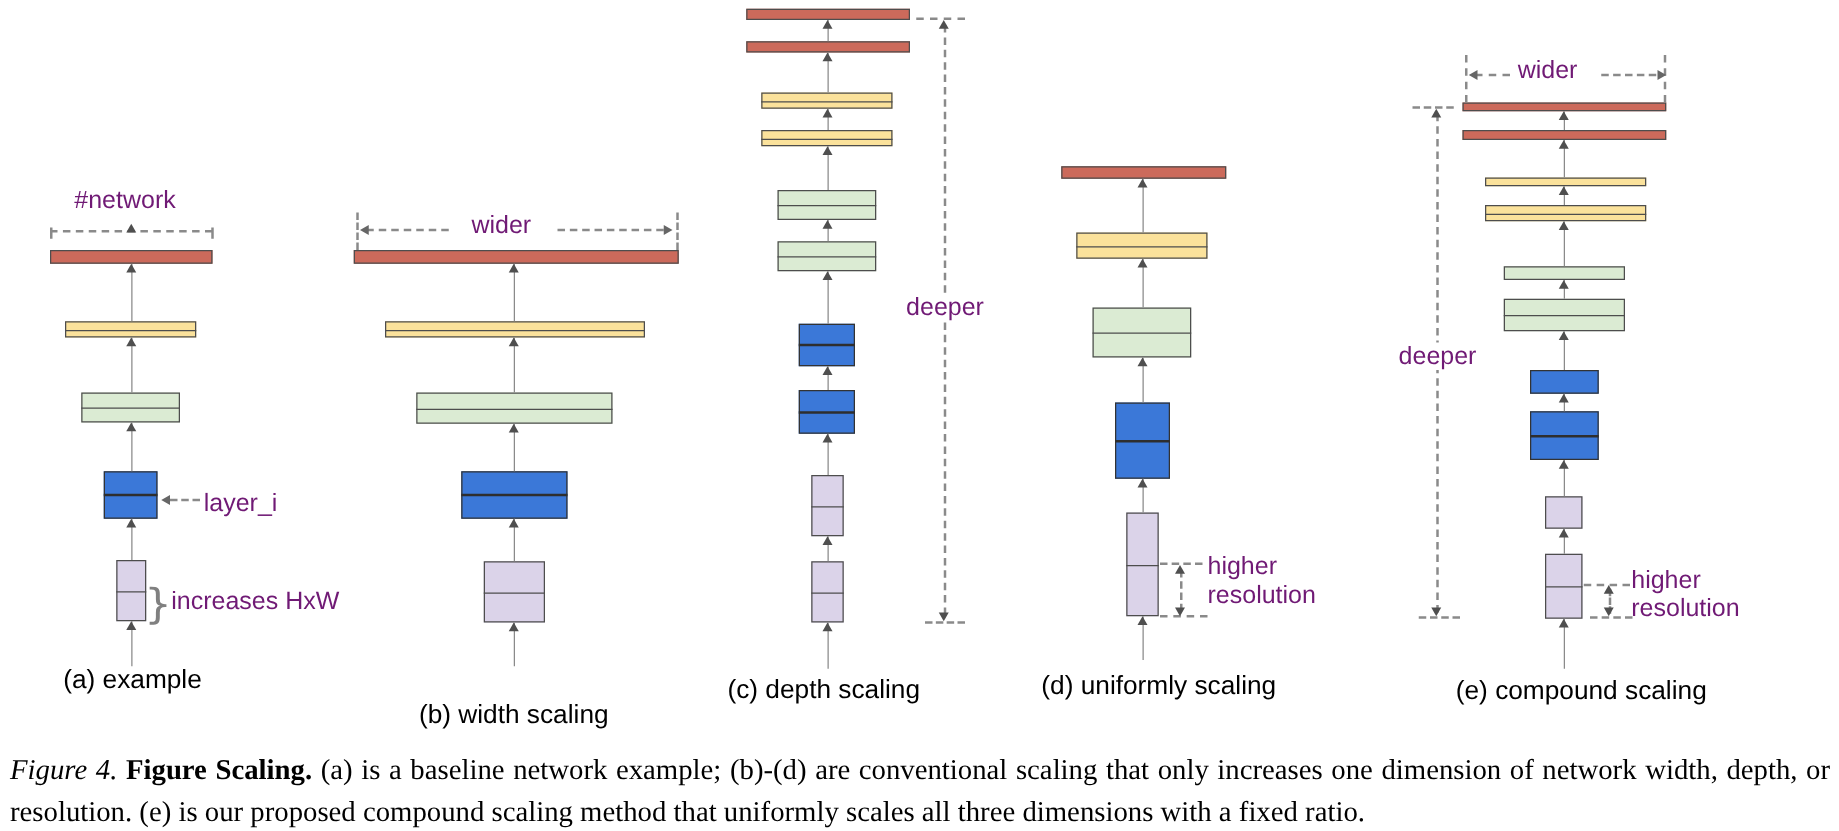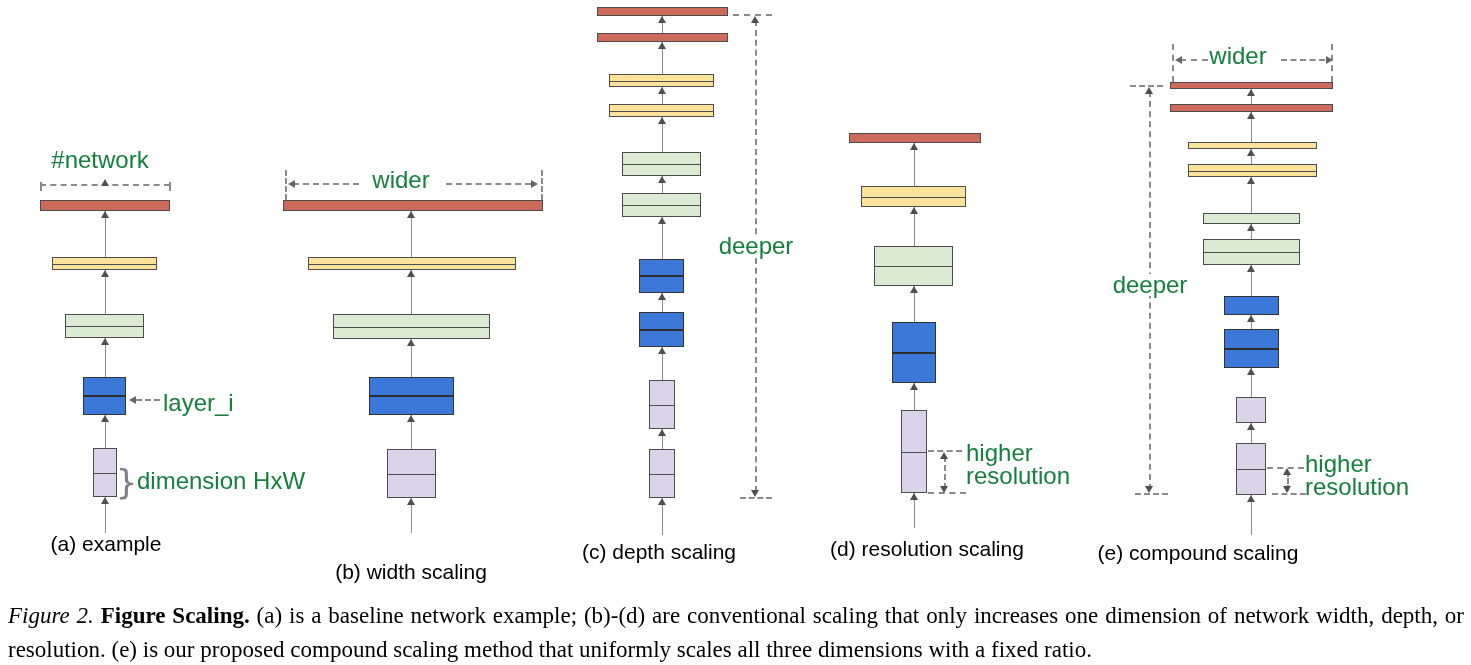--- a/index.html
+++ b/index.html
@@ -11,21 +11,21 @@
   .box.blue .divider{border-top:2px solid #2e2e2e;margin-top:-1px;}
   .aline{position:absolute;width:1.2px;background:#8a8a8a;}
   .head{position:absolute;width:0;height:0;}
   .head.up{border-left:4px solid transparent;border-right:4px solid transparent;border-bottom:7px solid #4f4f4f;}
   .head.down{border-left:4px solid transparent;border-right:4px solid transparent;border-top:7px solid #4f4f4f;}
   .head.left{border-top:4px solid transparent;border-bottom:4px solid transparent;border-right:7px solid #666;}
   .head.right{border-top:4px solid transparent;border-bottom:4px solid transparent;border-left:7px solid #666;}
   .hdash{position:absolute;height:0;border-top:2px dashed #8a8a8a;}
   .vdash{position:absolute;width:0;border-left:2px dashed #8a8a8a;}
   .vsolid{position:absolute;width:1.6px;background:#8a8a8a;}
-  .dlabel{position:absolute;font-size:24px;color:#15803d;white-space:nowrap;z-index:5;line-height:22px;}
+  .dlabel{position:absolute;font-size:20px;color:#701a75;white-space:nowrap;z-index:5;line-height:22px;}
   .dlabel.center{transform:translateX(-50%);}
   .dlabel.bg{background:#fff;padding:0 3px;}
   .collabel{position:absolute;font-size:21px;color:#000;white-space:nowrap;transform:translateX(-50%);}
   .brace{position:absolute;color:#808080;font-family:"DejaVu Sans",sans-serif;font-size:33px;
          line-height:33px;font-weight:400;transform:scaleX(1.05);}
   .caption{position:absolute;left:8px;top:599px;width:1456px;
            font-family:"Liberation Serif",serif;font-size:23px;line-height:33.5px;color:#000;
            text-align:justify;}
   .caption .it{font-style:italic;}
   .caption .b{font-weight:bold;}
@@ -146,21 +146,21 @@
       <div class="aline" style="left: 913.5px; top: 143px; height: 43px;"></div>
       <div class="head up" style="left: 910px; top: 143px;"></div>
       <div class="aline" style="left: 913.5px; top: 207px; height: 39px;"></div>
       <div class="head up" style="left: 910px; top: 207px;"></div>
       <div class="aline" style="left: 913.5px; top: 286px; height: 36px;"></div>
       <div class="head up" style="left: 910px; top: 286px;"></div>
       <div class="aline" style="left: 913.5px; top: 383px; height: 27px;"></div>
       <div class="head up" style="left: 910px; top: 383px;"></div>
       <div class="aline" style="left: 913.5px; top: 493px; height: 35px;"></div>
       <div class="head up" style="left: 910px; top: 493px;"></div>
-      <div class="collabel" style="left: 927px; top: 537px;">(d) resolution scaling</div>
+      <div class="collabel" style="left: 927px; top: 537px;">(d) uniformly scaling</div>
       <div class="box red" style="left: 1170px; top: 82px; width: 163px; height: 7px; background: rgb(204, 106, 91);"></div>
       <div class="box red" style="left: 1170px; top: 104px; width: 163px; height: 8px; background: rgb(204, 106, 91);"></div>
       <div class="box yellow" style="left: 1188px; top: 142px; width: 129px; height: 7px; background: rgb(251, 226, 155);"></div>
       <div class="box yellow" style="left: 1188px; top: 164px; width: 129px; height: 13px; background: rgb(251, 226, 155);">
         <div class="divider"></div>
       </div>
       <div class="box green" style="left: 1203px; top: 213px; width: 97px; height: 11px; background: rgb(219, 235, 211);"></div>
       <div class="box green" style="left: 1203px; top: 239px; width: 97px; height: 26px; background: rgb(219, 235, 211);">
         <div class="divider"></div>
       </div>
@@ -185,24 +185,24 @@
       <div class="aline" style="left: 1250.5px; top: 265px; height: 31px;"></div>
       <div class="head up" style="left: 1247px; top: 265px;"></div>
       <div class="aline" style="left: 1250.5px; top: 315px; height: 14px;"></div>
       <div class="head up" style="left: 1247px; top: 315px;"></div>
       <div class="aline" style="left: 1250.5px; top: 368px; height: 29px;"></div>
       <div class="head up" style="left: 1247px; top: 368px;"></div>
       <div class="aline" style="left: 1250.5px; top: 423px; height: 20px;"></div>
       <div class="head up" style="left: 1247px; top: 423px;"></div>
       <div class="aline" style="left: 1250.5px; top: 495px; height: 40px;"></div>
       <div class="head up" style="left: 1247px; top: 495px;"></div>
-      <div class="collabel" style="left: 1198px; top: 541px;">(e) compound scaling</div>
+      <div class="collabel" style="left: 1265px; top: 541px;">(e) compound scaling</div>
       <div class="dlabel center" style="left: 100px; top: 149px;">#network</div>
       <div class="dlabel" style="left: 163px; top: 392px;">layer_i</div>
-      <div class="dlabel" style="left: 137px; top: 470px;">dimension HxW</div>
+      <div class="dlabel" style="left: 137px; top: 470px;">increases HxW</div>
       <div class="dlabel center" style="left: 401px; top: 169px;">wider</div>
       <div class="dlabel center bg" style="left: 756px; top: 235px;">deeper</div>
       <div class="dlabel" style="left: 966px; top: 442px;">higher</div>
       <div class="dlabel" style="left: 966px; top: 465px;">resolution</div>
       <div class="dlabel center" style="left: 1238px; top: 45px;">wider</div>
       <div class="dlabel center bg" style="left: 1150px; top: 274px;">deeper</div>
       <div class="dlabel" style="left: 1305px; top: 453px;">higher</div>
       <div class="dlabel" style="left: 1305px; top: 476px;">resolution</div>
       <div class="hdash" style="left: 40px; top: 184px; width: 130px;"></div>
       <div class="vsolid" style="left: 40px; top: 182px; height: 9px;"></div>
@@ -237,14 +237,14 @@
       <div class="vdash" style="left: 1149px; top: 91px; height: 399px;"></div>
       <div class="head up" style="left: 1145px; top: 87px;"></div>
       <div class="head down" style="left: 1145px; top: 486px;"></div>
       <div class="hdash" style="left: 1135px; top: 493px; width: 33px;"></div>
       <div class="hdash" style="left: 1267px; top: 467px; width: 37px;"></div>
       <div class="hdash" style="left: 1272px; top: 493px; width: 34px;"></div>
       <div class="vdash" style="left: 1287px; top: 471px; height: 20px;"></div>
       <div class="head up" style="left: 1283px; top: 468px;"></div>
       <div class="head down" style="left: 1283px; top: 486px;"></div>
     </div>
-  <div class="caption"><span class="it">Figure 2.</span> <span class="b">Figure Scaling.</span> <span>(a) is a baseline network example; (b)-(d) are conventional scaling that only increases one dimension of network width, depth, or resolution. (e) is our proposed compound scaling method that uniformly scales all three dimensions with a fixed ratio.</span></div>
+  <div class="caption"><span class="it">Figure 4.</span> <span class="b">Figure Scaling.</span> <span>(a) is a baseline network example; (b)-(d) are conventional scaling that only increases one dimension of network width, depth, or resolution. (e) is our proposed compound scaling method that uniformly scales all three dimensions with a fixed ratio.</span></div>
 </div>
 
 </body></html>

